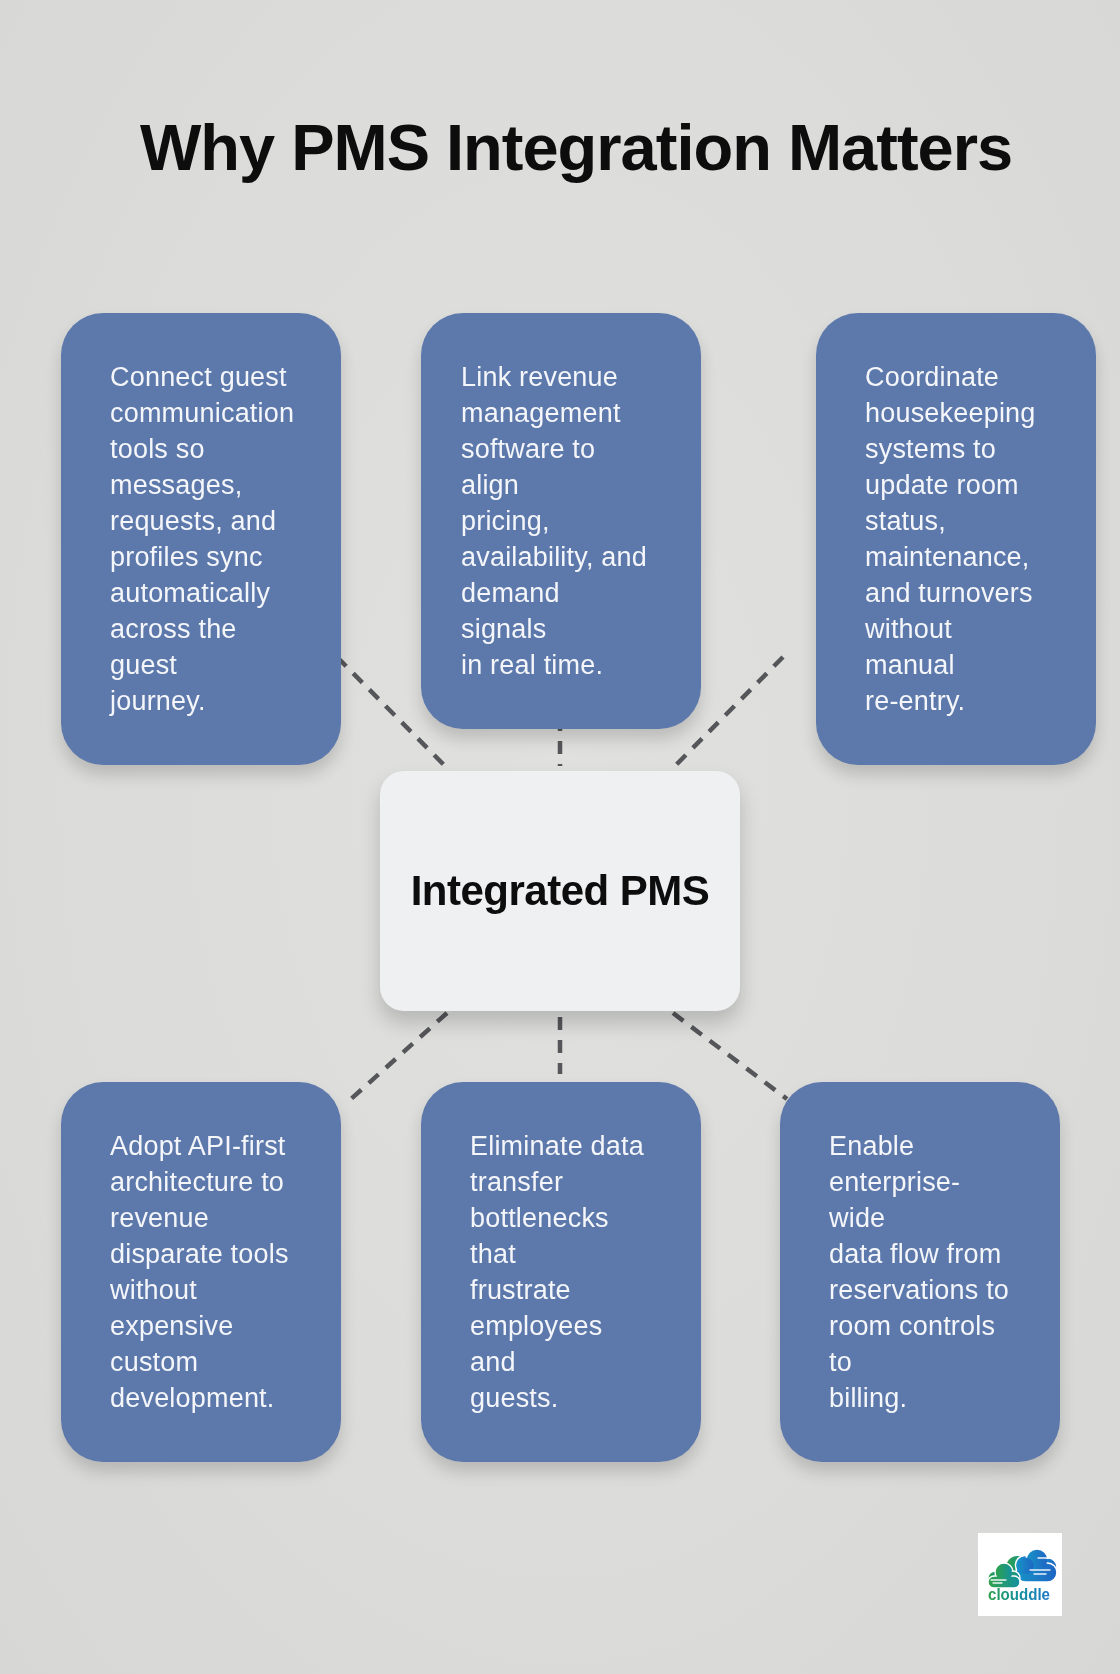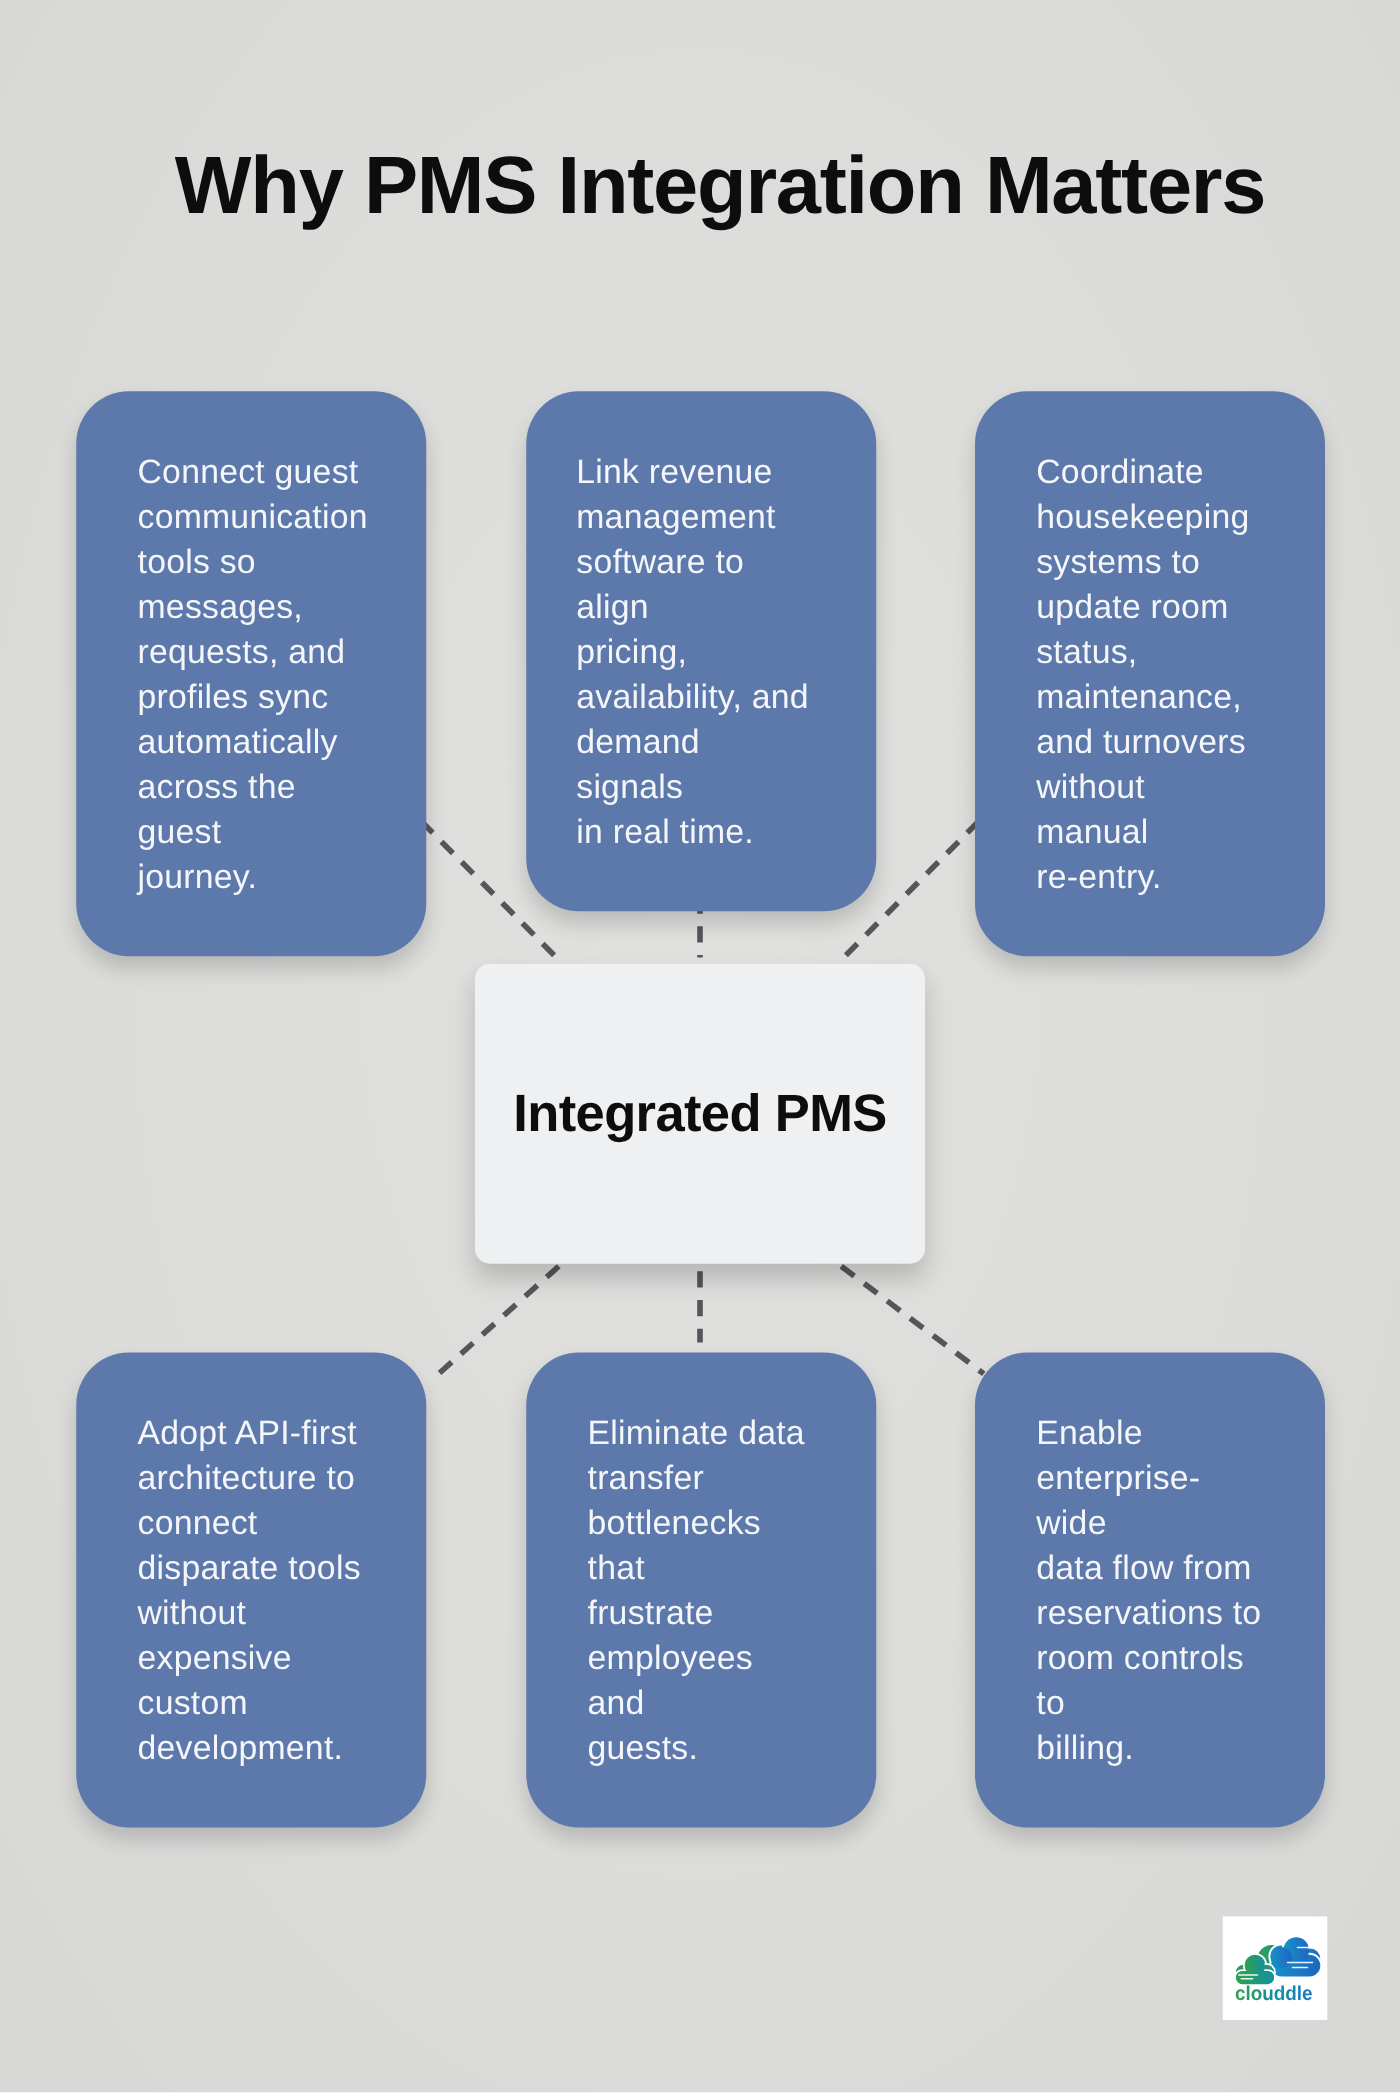--- a/index.html
+++ b/index.html
@@ -23,27 +23,27 @@
     padding:30px 33px;
     box-shadow:0 10px 16px rgba(0,0,0,0.16);
   }
   .node p{
     margin:16px;color:#f4f6f9;
     font-size:27px;line-height:36px;letter-spacing:0.2px;
     white-space:pre-line;
   }
   .n-tl{left:61px;top:313px;}
   .n-tm{left:421px;top:313px;padding-left:24px;}
-  .n-tr{left:780px;top:313px;}
+  .n-tr{left:816px;top:313px;}
   .n-bl{left:61px;top:1082px;}
   .n-bm{left:421px;top:1082px;}
   .n-br{left:780px;top:1082px;}
   .center-node{
     position:absolute;left:380px;top:771px;width:360px;height:240px;
-    background:#eff0f2;border-radius:12px;
+    background:#eff0f2;border-radius:24px;
     box-shadow:0 12px 20px rgba(0,0,0,0.18);
     display:flex;align-items:center;justify-content:center;
   }
   .center-node span{
     font-size:42px;font-weight:bold;letter-spacing:-0.5px;color:#0d0d0d;
   }
   .logo{position:absolute;left:978px;top:1533px;width:84px;height:83px;text-align:center;}
 </style>
 </head>
 <body>
@@ -90,21 +90,21 @@
 update room
 status,
 maintenance,
 and turnovers
 without manual
 re-entry.</p>
   </div>
   <div class="node n-bl">
     <p>Adopt API-first
 architecture to
-connect
+revenue
 disparate tools
 without
 expensive
 custom
 development.</p>
   </div>
   <div class="node n-bm">
     <p>Eliminate data
 transfer
 bottlenecks that

